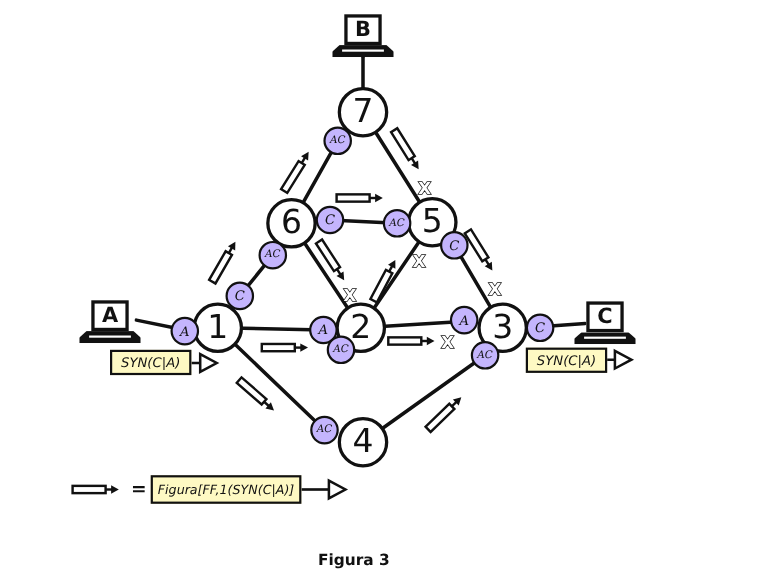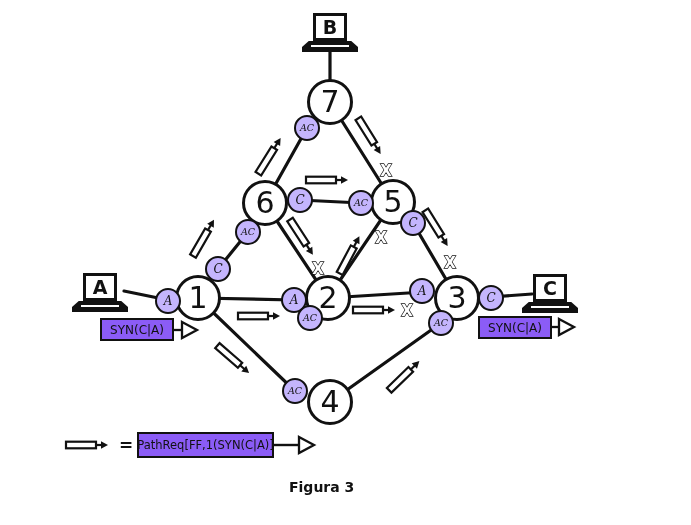--- a/index.html
+++ b/index.html
@@ -13,22 +13,22 @@
         border-radius:50%;background:#c4b5fd;display:flex;align-items:center;justify-content:center;
         font-style:italic;font-size:12px;line-height:1;font-family:"DejaVu Serif",serif;}
   .port.small{font-size:9.5px;}
   .laptop{position:absolute;width:56px;}
   .laptop-screen{box-sizing:border-box;width:34px;height:28px;border:3.2px solid #111;background:#fff;
         margin:0 auto;display:flex;align-items:center;justify-content:center;
         font-size:19px;font-weight:600;}
   .laptop-base{position:relative;width:100%;height:11px;background:#111;
         clip-path:polygon(12% 0,88% 0,100% 55%,100% 100%,0 100%,0 55%);}
   .laptop-base::after{content:"";position:absolute;left:16%;right:16%;top:40%;height:2px;background:#fff;}
-  .msgbox{position:absolute;box-sizing:border-box;border:2.3px solid #111;background:#8b5cf6;
-        display:flex;align-items:center;justify-content:center;font-size:12px;white-space:nowrap;}
+  .msgbox{position:absolute;box-sizing:border-box;border:2.3px solid #111;background:#fef9c3;
+        display:flex;align-items:center;justify-content:center;font-size:12px;white-space:nowrap;font-style:italic;}
   .legend-eq{position:absolute;font-size:17px;font-weight:700;}
   .caption{position:absolute;font-size:14px;font-weight:700;}
 </style>
 </head>
 <body>
 
 <div class="canvas">
 
   <svg class="layer" width="691" height="525" viewBox="0 0 691 525">
     <defs>
@@ -133,17 +133,17 @@
   <div class="port small" style="left:348px;top:190px;">AC</div>
   <div class="port" style="left:400px;top:210px;">C</div>
   <div class="port" style="left:287px;top:187px;">C</div>
   <div class="port small" style="left:235px;top:219px;">AC</div>
   <div class="port small" style="left:294px;top:115px;">AC</div>
 
   <div class="msgbox" style="left:100px;top:318px;width:74px;height:23px;">SYN(C|A)</div>
   <div class="msgbox" style="left:478px;top:316px;width:74px;height:23px;">SYN(C|A)</div>
 
   <span class="legend-eq" style="left:119px;top:435px;">=</span>
-  <div class="msgbox" style="left:137px;top:432px;width:137px;height:26px;font-size:11.5px;">PathReq[FF,1(SYN(C|A)]</div>
+  <div class="msgbox" style="left:137px;top:432px;width:137px;height:26px;font-size:11.5px;">Figura[FF,1(SYN(C|A)]</div>
 
-  <div class="caption" style="left:289px;top:479px;">Figura 3</div>
+  <div class="caption" style="left:289px;top:502px;">Figura 3</div>
 
 </div>
 
 </body></html>

